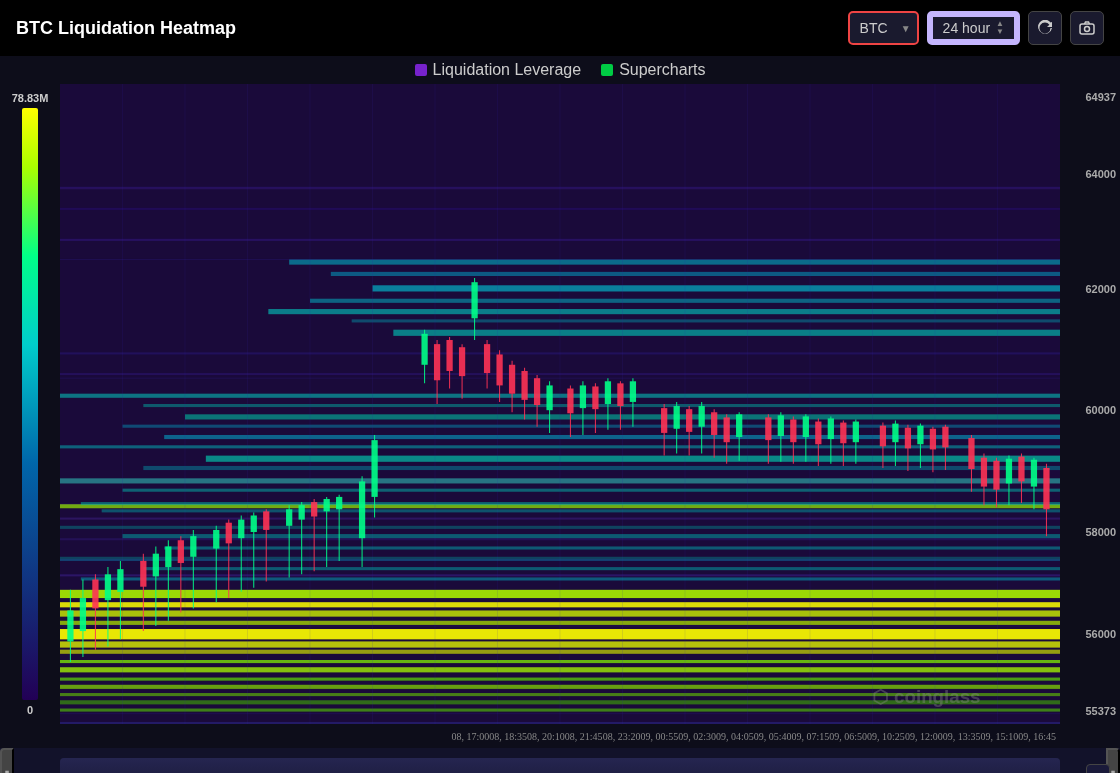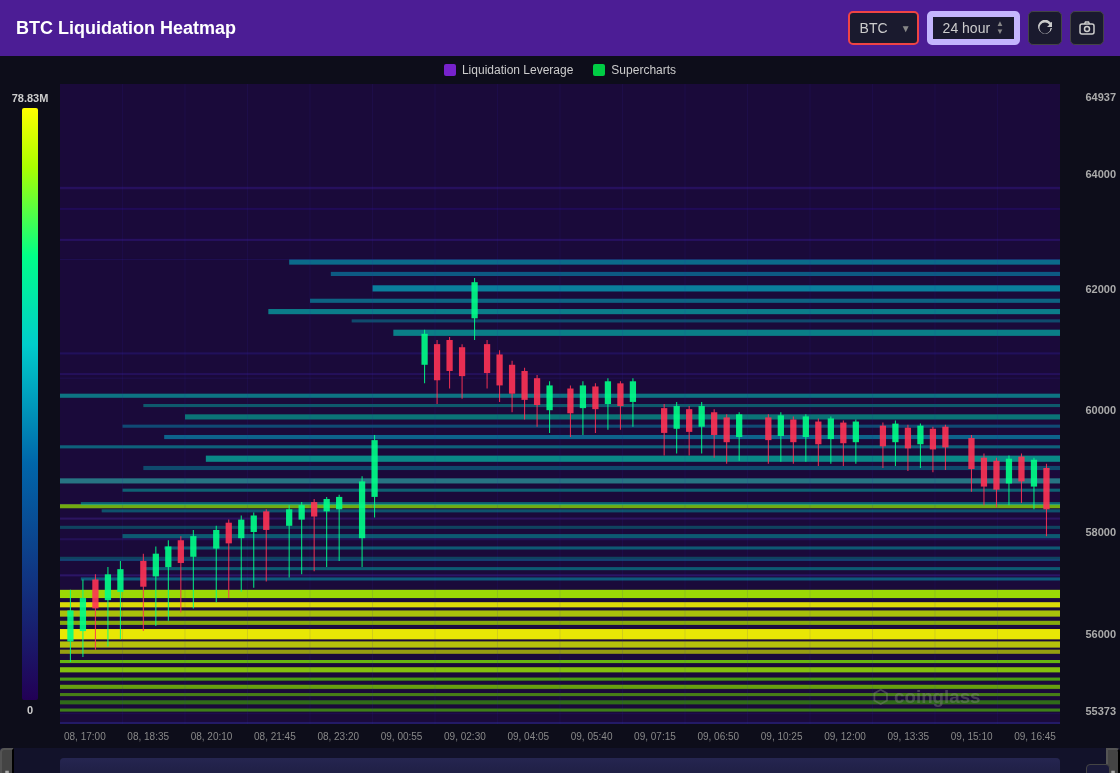--- a/index.html
+++ b/index.html
@@ -12,21 +12,21 @@
       overflow: hidden;
     }
 
     
     .header {
       display: flex;
       align-items: center;
       justify-content: space-between;
       padding: 8px 16px;
       height: 56px;
-      background: #4c1d95;
+      background: #000000;
     }
     .title {
       font-size: 18px;
       font-weight: bold;
       color: #fff;
     }
     .controls {
       display: flex;
       align-items: center;
       gap: 8px;
@@ -95,21 +95,21 @@
       font-size: 16px;
     }
 
     
     .legend {
       display: flex;
       align-items: center;
       justify-content: center;
       gap: 20px;
       height: 28px;
-      font-size: 12px;
+      font-size: 16px;
       color: #ccc;
     }
     .legend-item {
       display: flex;
       align-items: center;
       gap: 6px;
     }
     .legend-color {
       width: 12px;
       height: 12px;
@@ -184,23 +184,24 @@
       display: flex;
       height: 24px;
       font-size: 10px;
       color: #888;
       padding-left: 60px;
       padding-right: 60px;
     }
     .x-labels {
       flex: 1;
       display: flex;
-      justify-content: space-between;
+      justify-content: flex-end;
       align-items: center;
       padding: 0 4px;
+      font-family: Liberation Serif, serif;
     }
 
     
     .scrollbar-area {
       height: 50px;
       background: #12122a;
       display: flex;
       align-items: center;
       padding: 4px 60px 4px 60px;
       position: relative;

